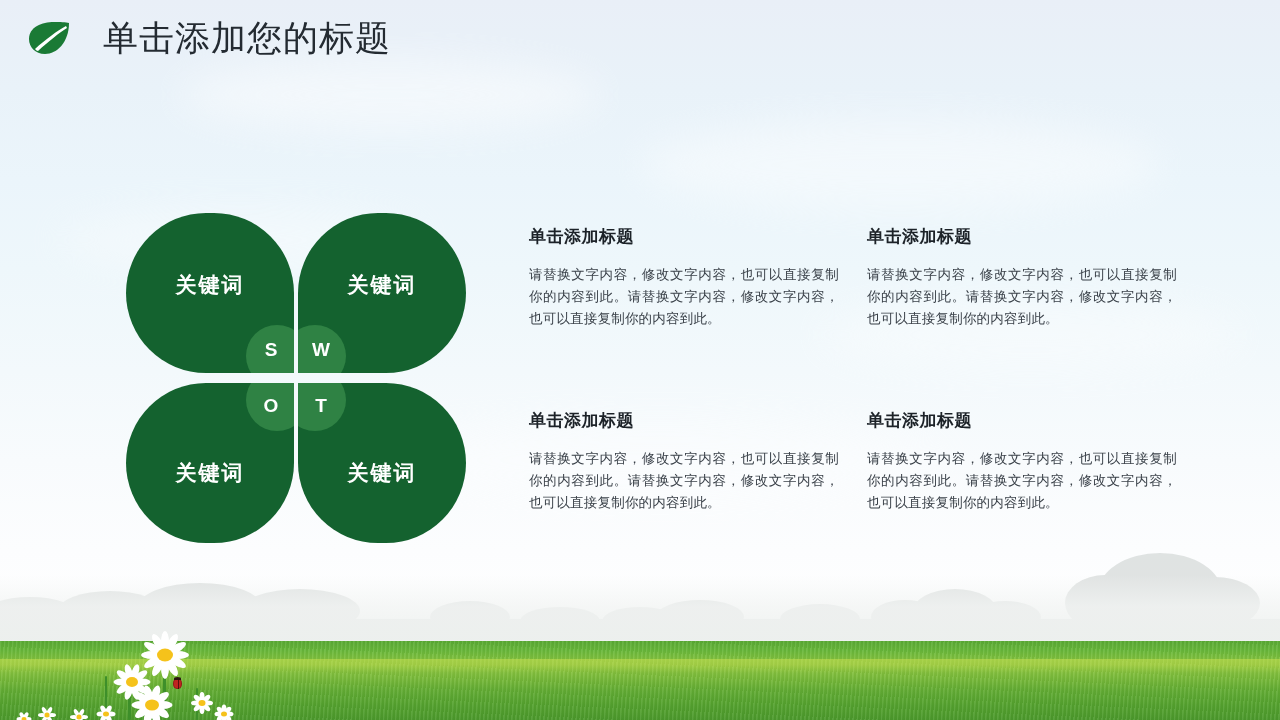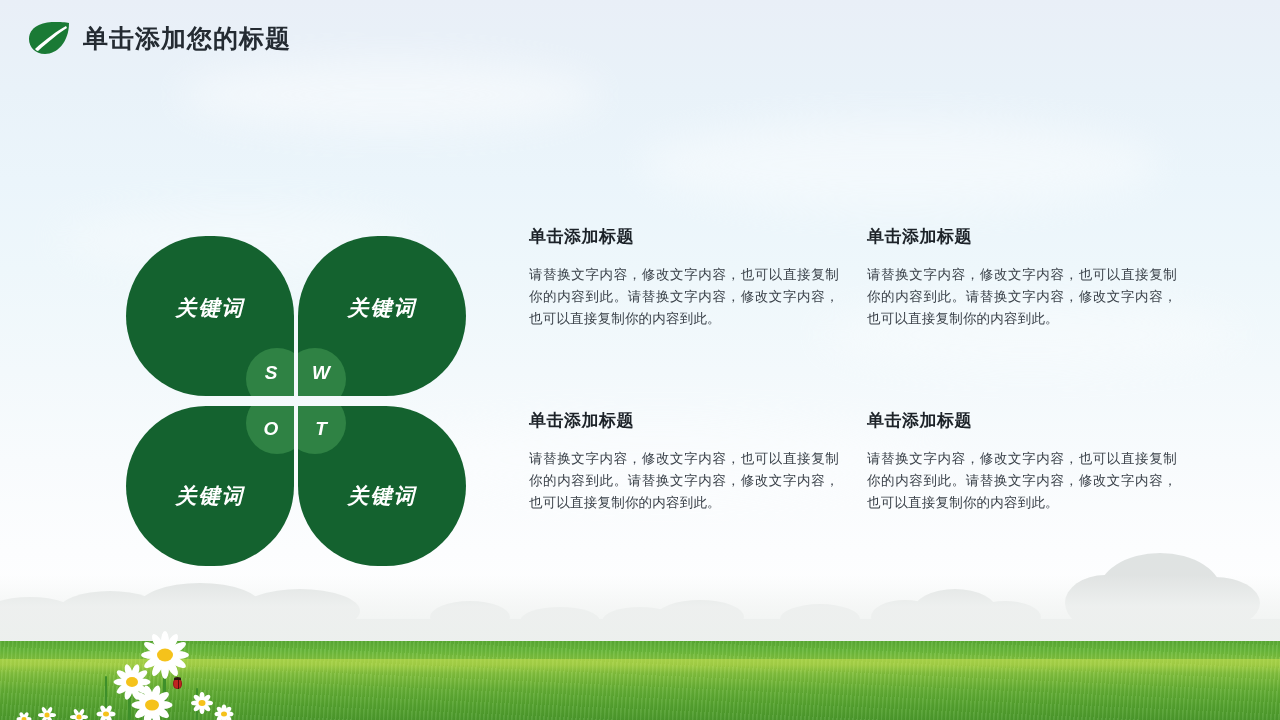--- a/index.html
+++ b/index.html
@@ -156,38 +156,37 @@
   }
   .leaf-icon {
     position: absolute;
     left: 26px;
     top: 20px;
     width: 46px;
     height: 36px;
   }
   .page-title {
     position: absolute;
-    left: 83px;
+    left: 103px;
     top: 16px;
-    font-size: 25px;
-    font-weight: bold;
+    font-size: 35px;
+    font-weight: normal;
     color: #242b32;
     letter-spacing: 1px;
     line-height: 44px;
     white-space: nowrap;
   }
 
   
   .clover {
     position: absolute;
     left: 126px;
-    top: 236px;
+    top: 213px;
     width: 340px;
     height: 330px;
-    font-style: italic;
   }
   .petal {
     position: absolute;
     width: 168px;
     height: 160px;
     background: #14622f;
     overflow: hidden;
   }
   .petal-tl { left: 0;    top: 0;    border-radius: 84px 84px 0 84px; }
   .petal-tr { left: 172px;top: 0;    border-radius: 84px 84px 84px 0; }

